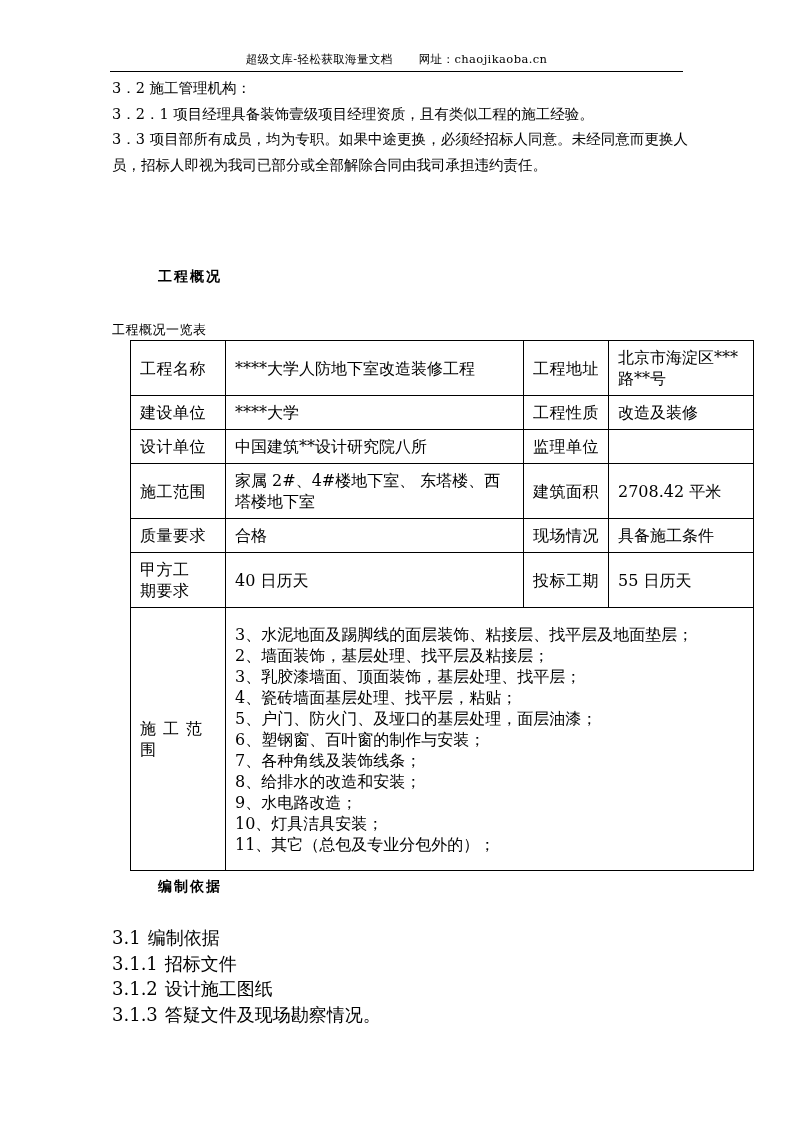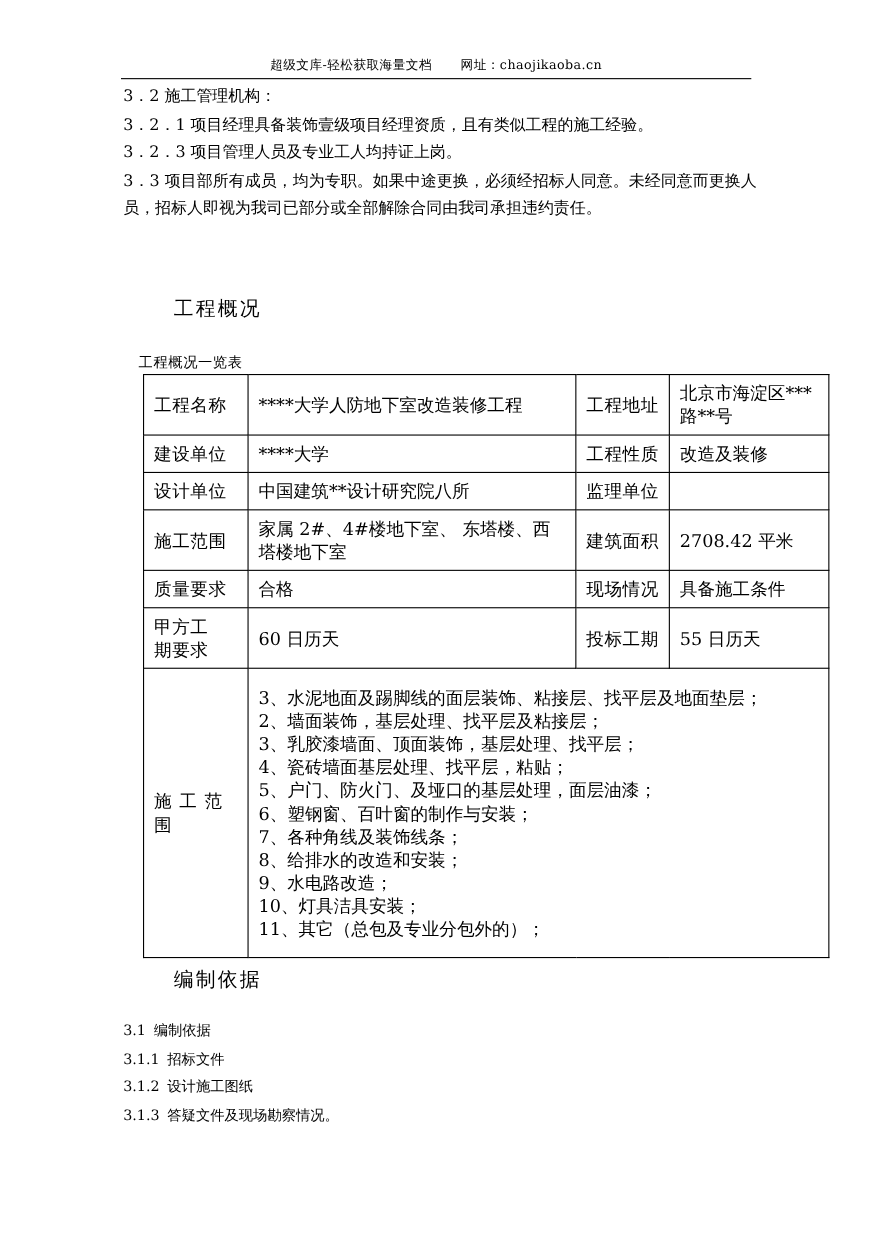--- a/index.html
+++ b/index.html
@@ -46,31 +46,31 @@
     width: 576px;
     font-size: 14.5px;
     line-height: 25.5px;
     text-align: justify;
   }
   .intro p { margin: 0; }
 
   
   .sec-heading {
     position: absolute;
-    font-size: 18px;
-    font-weight: normal;
+    font-size: 14px;
+    font-weight: bold;
     letter-spacing: 2px;
     font-family: "DejaVu Sans", "Liberation Sans", sans-serif;
   }
   #heading-gaikuang { left: 158px; top: 268px; }
   #heading-yiju { left: 158px; top: 878px; }
 
   .table-caption {
     position: absolute;
-    left: 126px;
+    left: 112px;
     top: 321px;
     font-size: 13px;
     letter-spacing: 0.5px;
   }
 
   
   .info-table {
     position: absolute;
     left: 85px;
     top: 340px;
@@ -107,39 +107,38 @@
     padding-top: 7px;
     line-height: 25px;
   }
   .scope-cell .item { white-space: nowrap; }
 
   
   .yiju-list {
     position: absolute;
     left: 112px;
     top: 925px;
-    font-size: 13px;
+    font-size: 18px;
     line-height: 25.5px;
   }
   .yiju-list .ln { white-space: nowrap; }
   .yiju-list .num { margin-right: 7px; }
 </style>
 </head>
 <body>
 
 <div class="page">
 
   <div class="header">
     <span>超级文库-轻松获取海量文档</span><span class="url-label">网址：</span><span class="url-value">chaojikaoba.cn</span>
   </div>
 
   <div class="intro">
     <p>3．2 施工管理机构：</p>
     <p>3．2．1 项目经理具备装饰壹级项目经理资质，且有类似工程的施工经验。</p>
-    <p>3．2．3 项目管理人员及专业工人均持证上岗。</p>
     <p>3．3 项目部所有成员，均为专职。如果中途更换，必须经招标人同意。未经同意而更换人员，招标人即视为我司已部分或全部解除合同由我司承担违约责任。</p>
   </div>
 
   <div class="sec-heading" id="heading-gaikuang">工程概况</div>
 
   <div class="table-caption">工程概况一览表</div>
 
   <table class="info-table">
     <colgroup>
       <col class="col-label">
@@ -176,21 +175,21 @@
         <td class="label-cell">质量要求</td>
         <td>合格</td>
         <td class="label-cell">现场情况</td>
         <td>具备施工条件</td>
       </tr>
       <tr class="r6">
         <td class="label-cell">
           <div>甲方工</div>
           <div>期要求</div>
         </td>
-        <td>60 日历天</td>
+        <td>40 日历天</td>
         <td class="label-cell">投标工期</td>
         <td>55 日历天</td>
       </tr>
       <tr>
         <td class="scope-label">施工范围</td>
         <td class="scope-cell" colspan="3">
           <div class="item">3、水泥地面及踢脚线的面层装饰、粘接层、找平层及地面垫层；</div>
           <div class="item">2、墙面装饰，基层处理、找平层及粘接层；</div>
           <div class="item">3、乳胶漆墙面、顶面装饰，基层处理、找平层；</div>
           <div class="item">4、瓷砖墙面基层处理、找平层，粘贴；</div>

